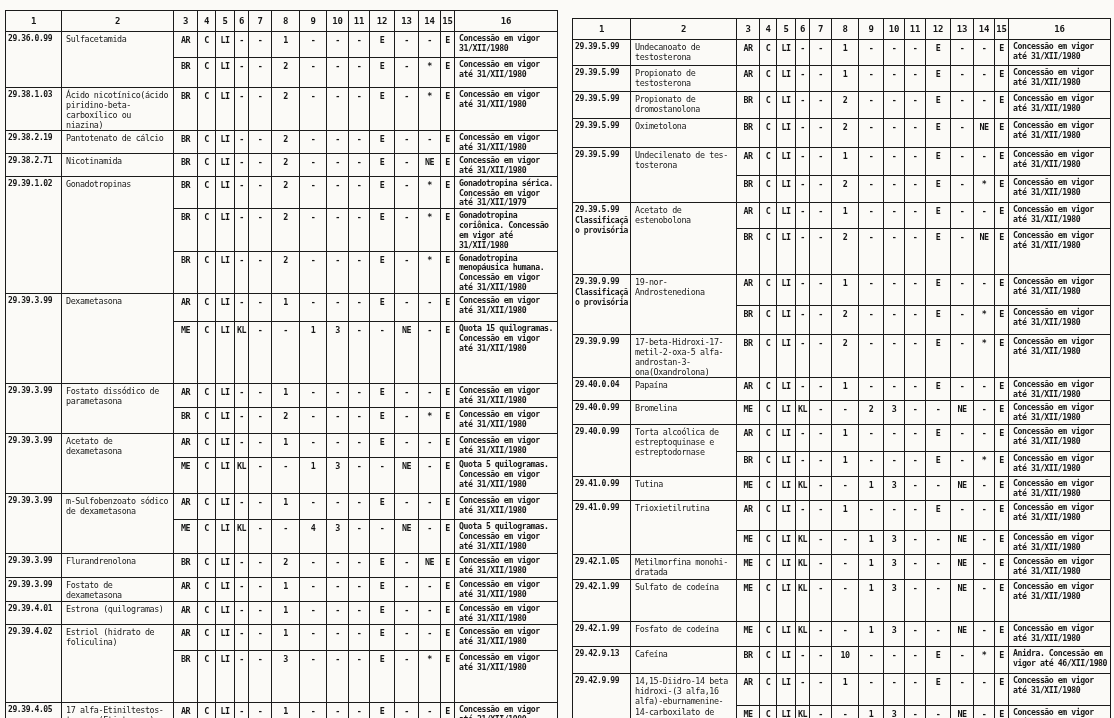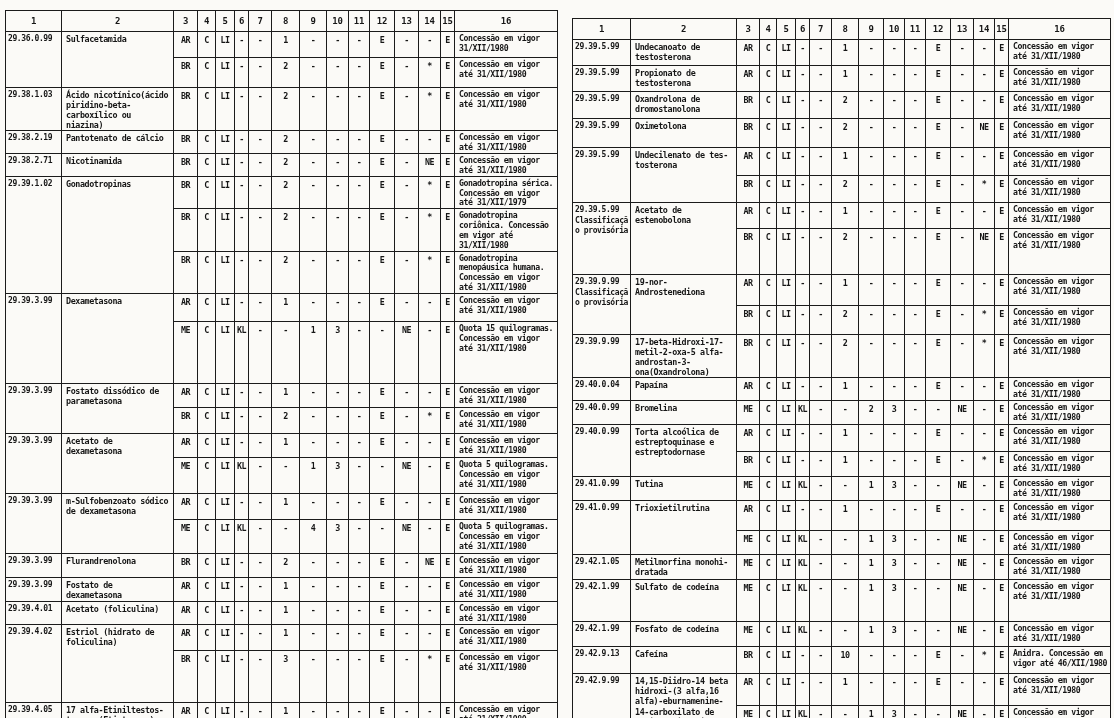--- a/index.html
+++ b/index.html
@@ -25,21 +25,21 @@
     font-size:9px;font-weight:bold;text-align:center;
     height:20px;vertical-align:middle;padding:0;
     letter-spacing:-0.2px;
   }
   td.code{
     font-size:8px;font-weight:bold;padding:2px 1px 0 2px;
     letter-spacing:-0.4px;overflow-wrap:anywhere;line-height:1.25;
   }
   td.code .note{margin-top:1px;}
   td.name{
-    font-size:8.4px;font-weight:bold;padding:2px 2px 0 4px;
+    font-size:8.4px;font-weight:normal;padding:2px 2px 0 4px;
     letter-spacing:-0.4px;overflow-wrap:anywhere;line-height:1.2;
   }
   td.val{
     font-size:8.4px;font-weight:bold;text-align:center;
     padding:3px 0 0 0;letter-spacing:-0.5px;
   }
   td.obs{
     font-size:8.2px;font-weight:bold;padding:2px 1px 0 4px;
     letter-spacing:-0.45px;line-height:1.2;overflow-wrap:anywhere;
   }
@@ -417,21 +417,21 @@
           <td class="val">E</td>
           <td class="val">-</td>
           <td class="val">-</td>
           <td class="val">E</td>
           <td class="obs">Concessão em vigor até 31/XII/1980</td>
         </tr>
         <tr style="height: 23px;">
           <td class="code" rowspan="1">
             <div>29.39.4.01</div>
           </td>
-          <td class="name" rowspan="1">Acetato (foliculina)</td>
+          <td class="name" rowspan="1">Estrona (quilogramas)</td>
           <td class="val">AR</td>
           <td class="val">C</td>
           <td class="val">LI</td>
           <td class="val">-</td>
           <td class="val">-</td>
           <td class="val">1</td>
           <td class="val">-</td>
           <td class="val">-</td>
           <td class="val">-</td>
           <td class="val">E</td>
@@ -578,21 +578,21 @@
           <td class="val">E</td>
           <td class="val">-</td>
           <td class="val">-</td>
           <td class="val">E</td>
           <td class="obs">Concessão em vigor até 31/XII/1980</td>
         </tr>
         <tr style="height: 27px;">
           <td class="code" rowspan="1">
             <div>29.39.5.99</div>
           </td>
-          <td class="name" rowspan="1">Oxandrolona de dromostanolona</td>
+          <td class="name" rowspan="1">Propionato de dromostanolona</td>
           <td class="val">BR</td>
           <td class="val">C</td>
           <td class="val">LI</td>
           <td class="val">-</td>
           <td class="val">-</td>
           <td class="val">2</td>
           <td class="val">-</td>
           <td class="val">-</td>
           <td class="val">-</td>
           <td class="val">E</td>

